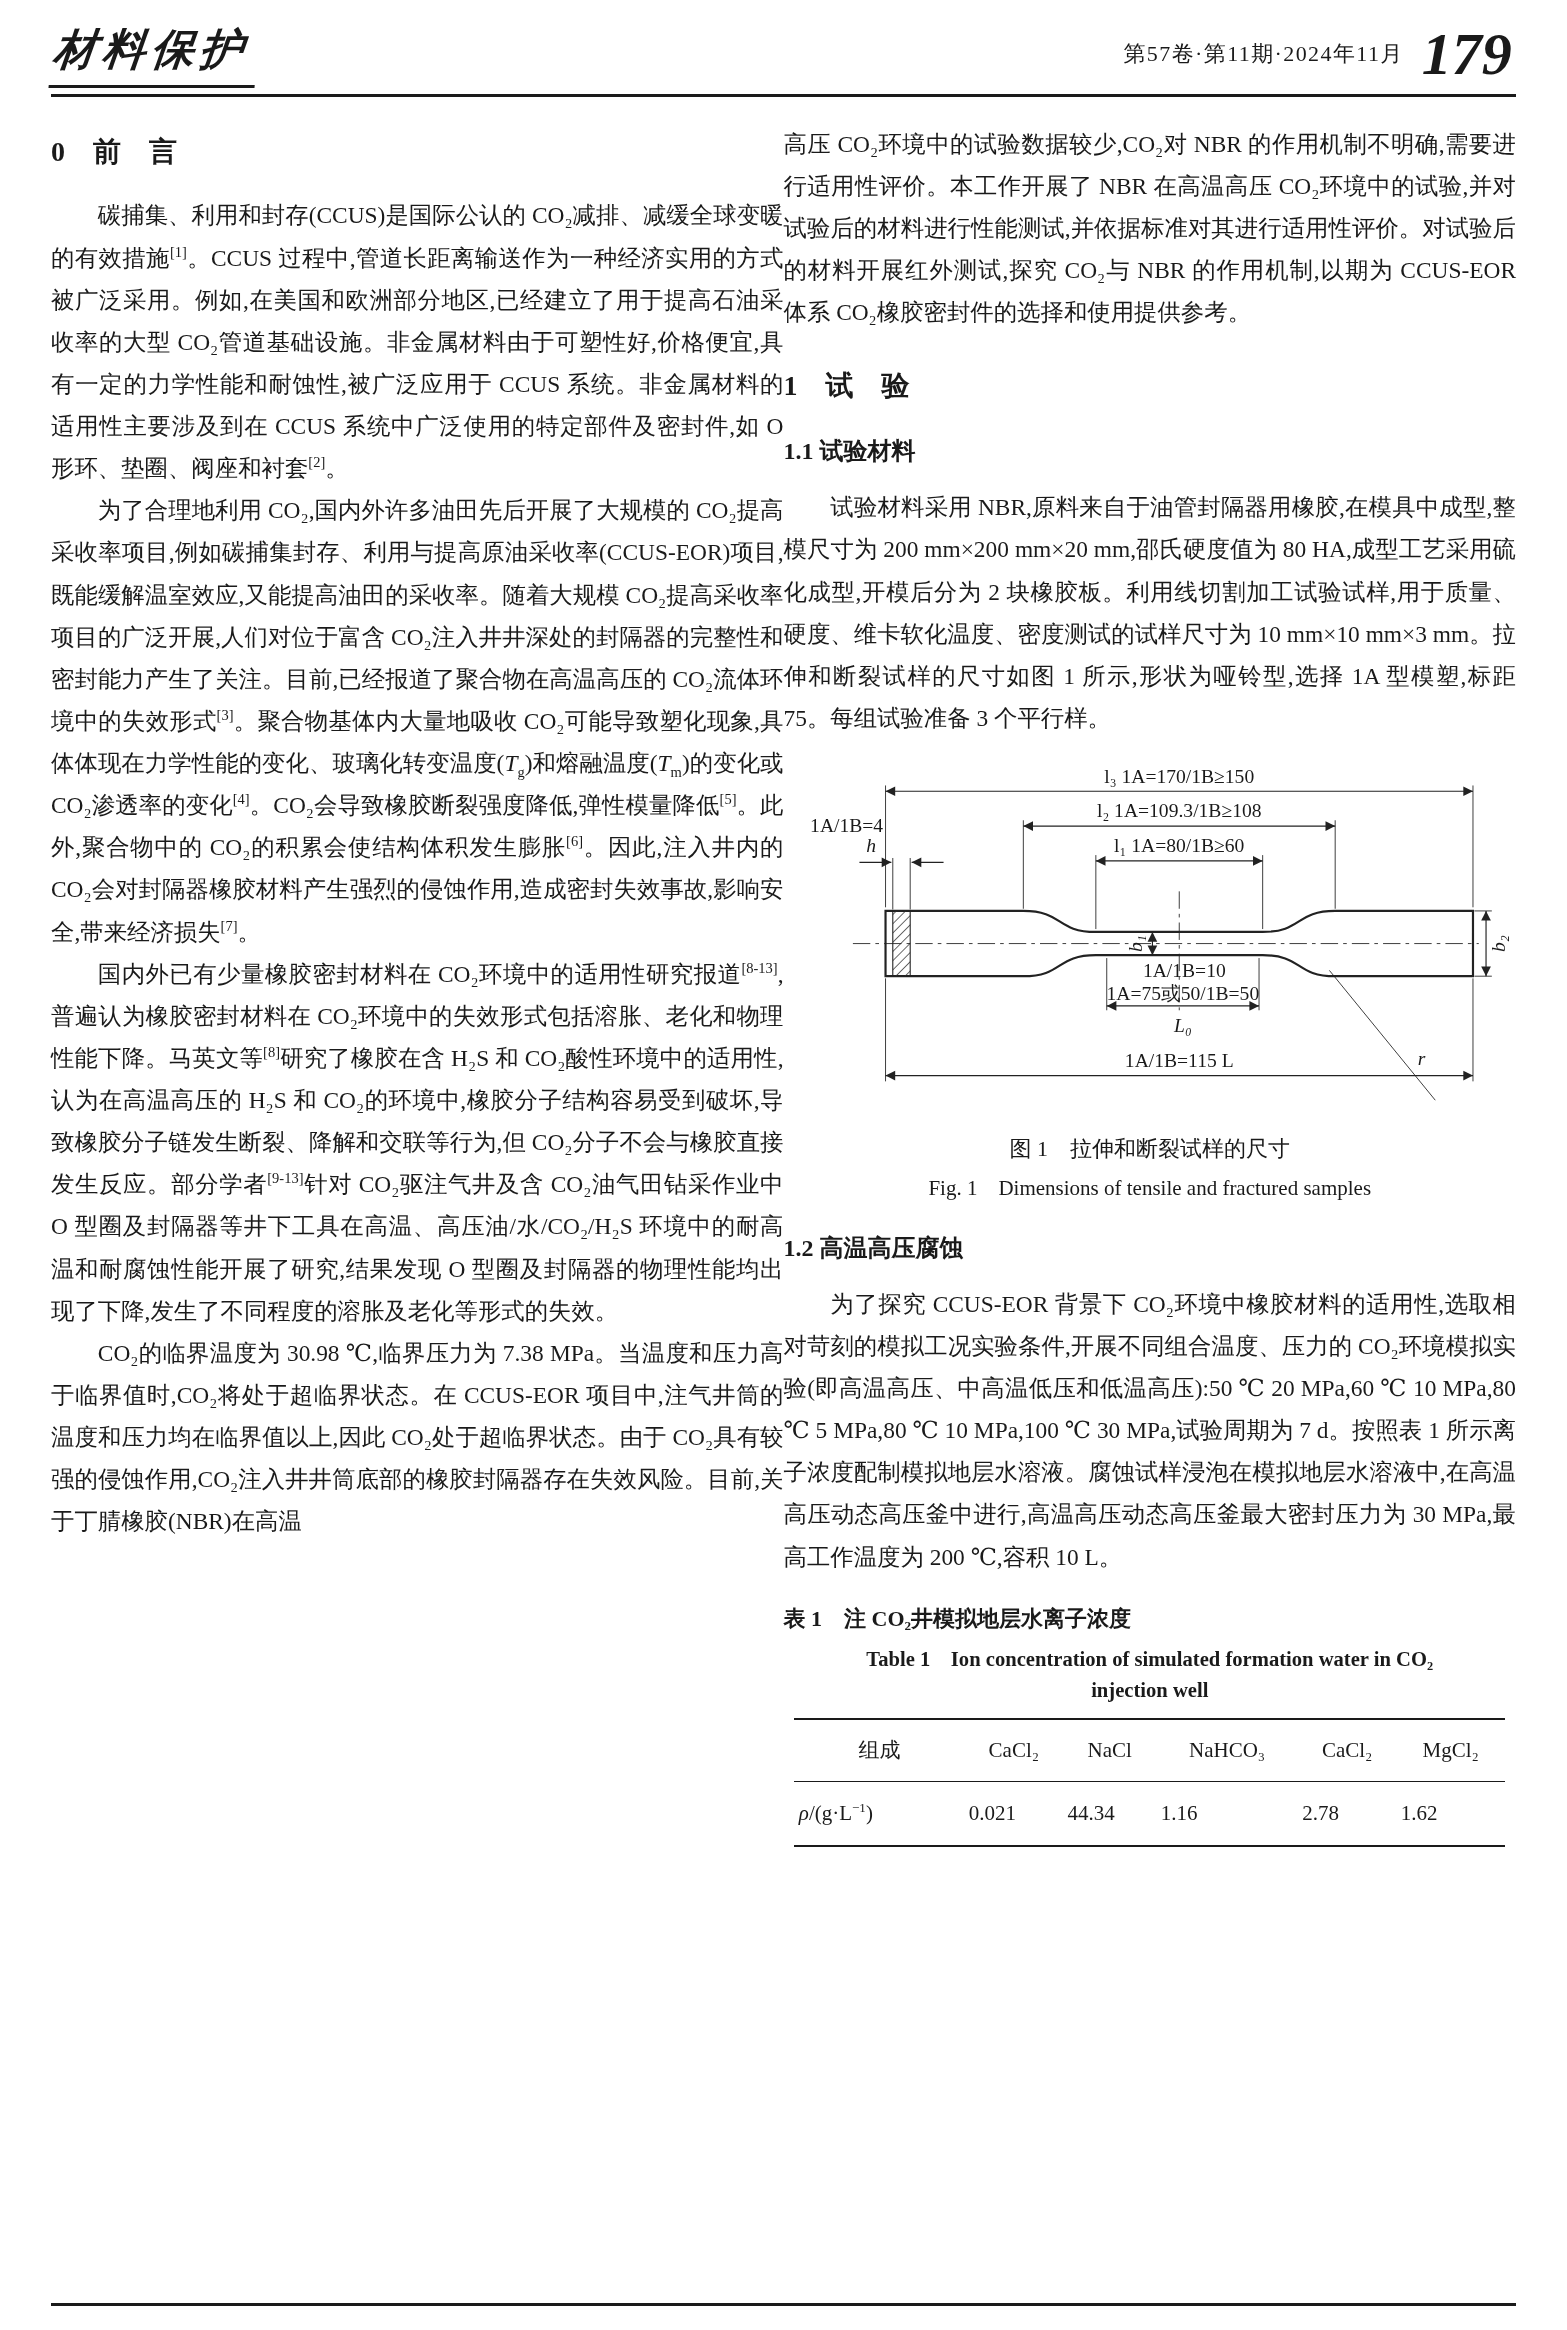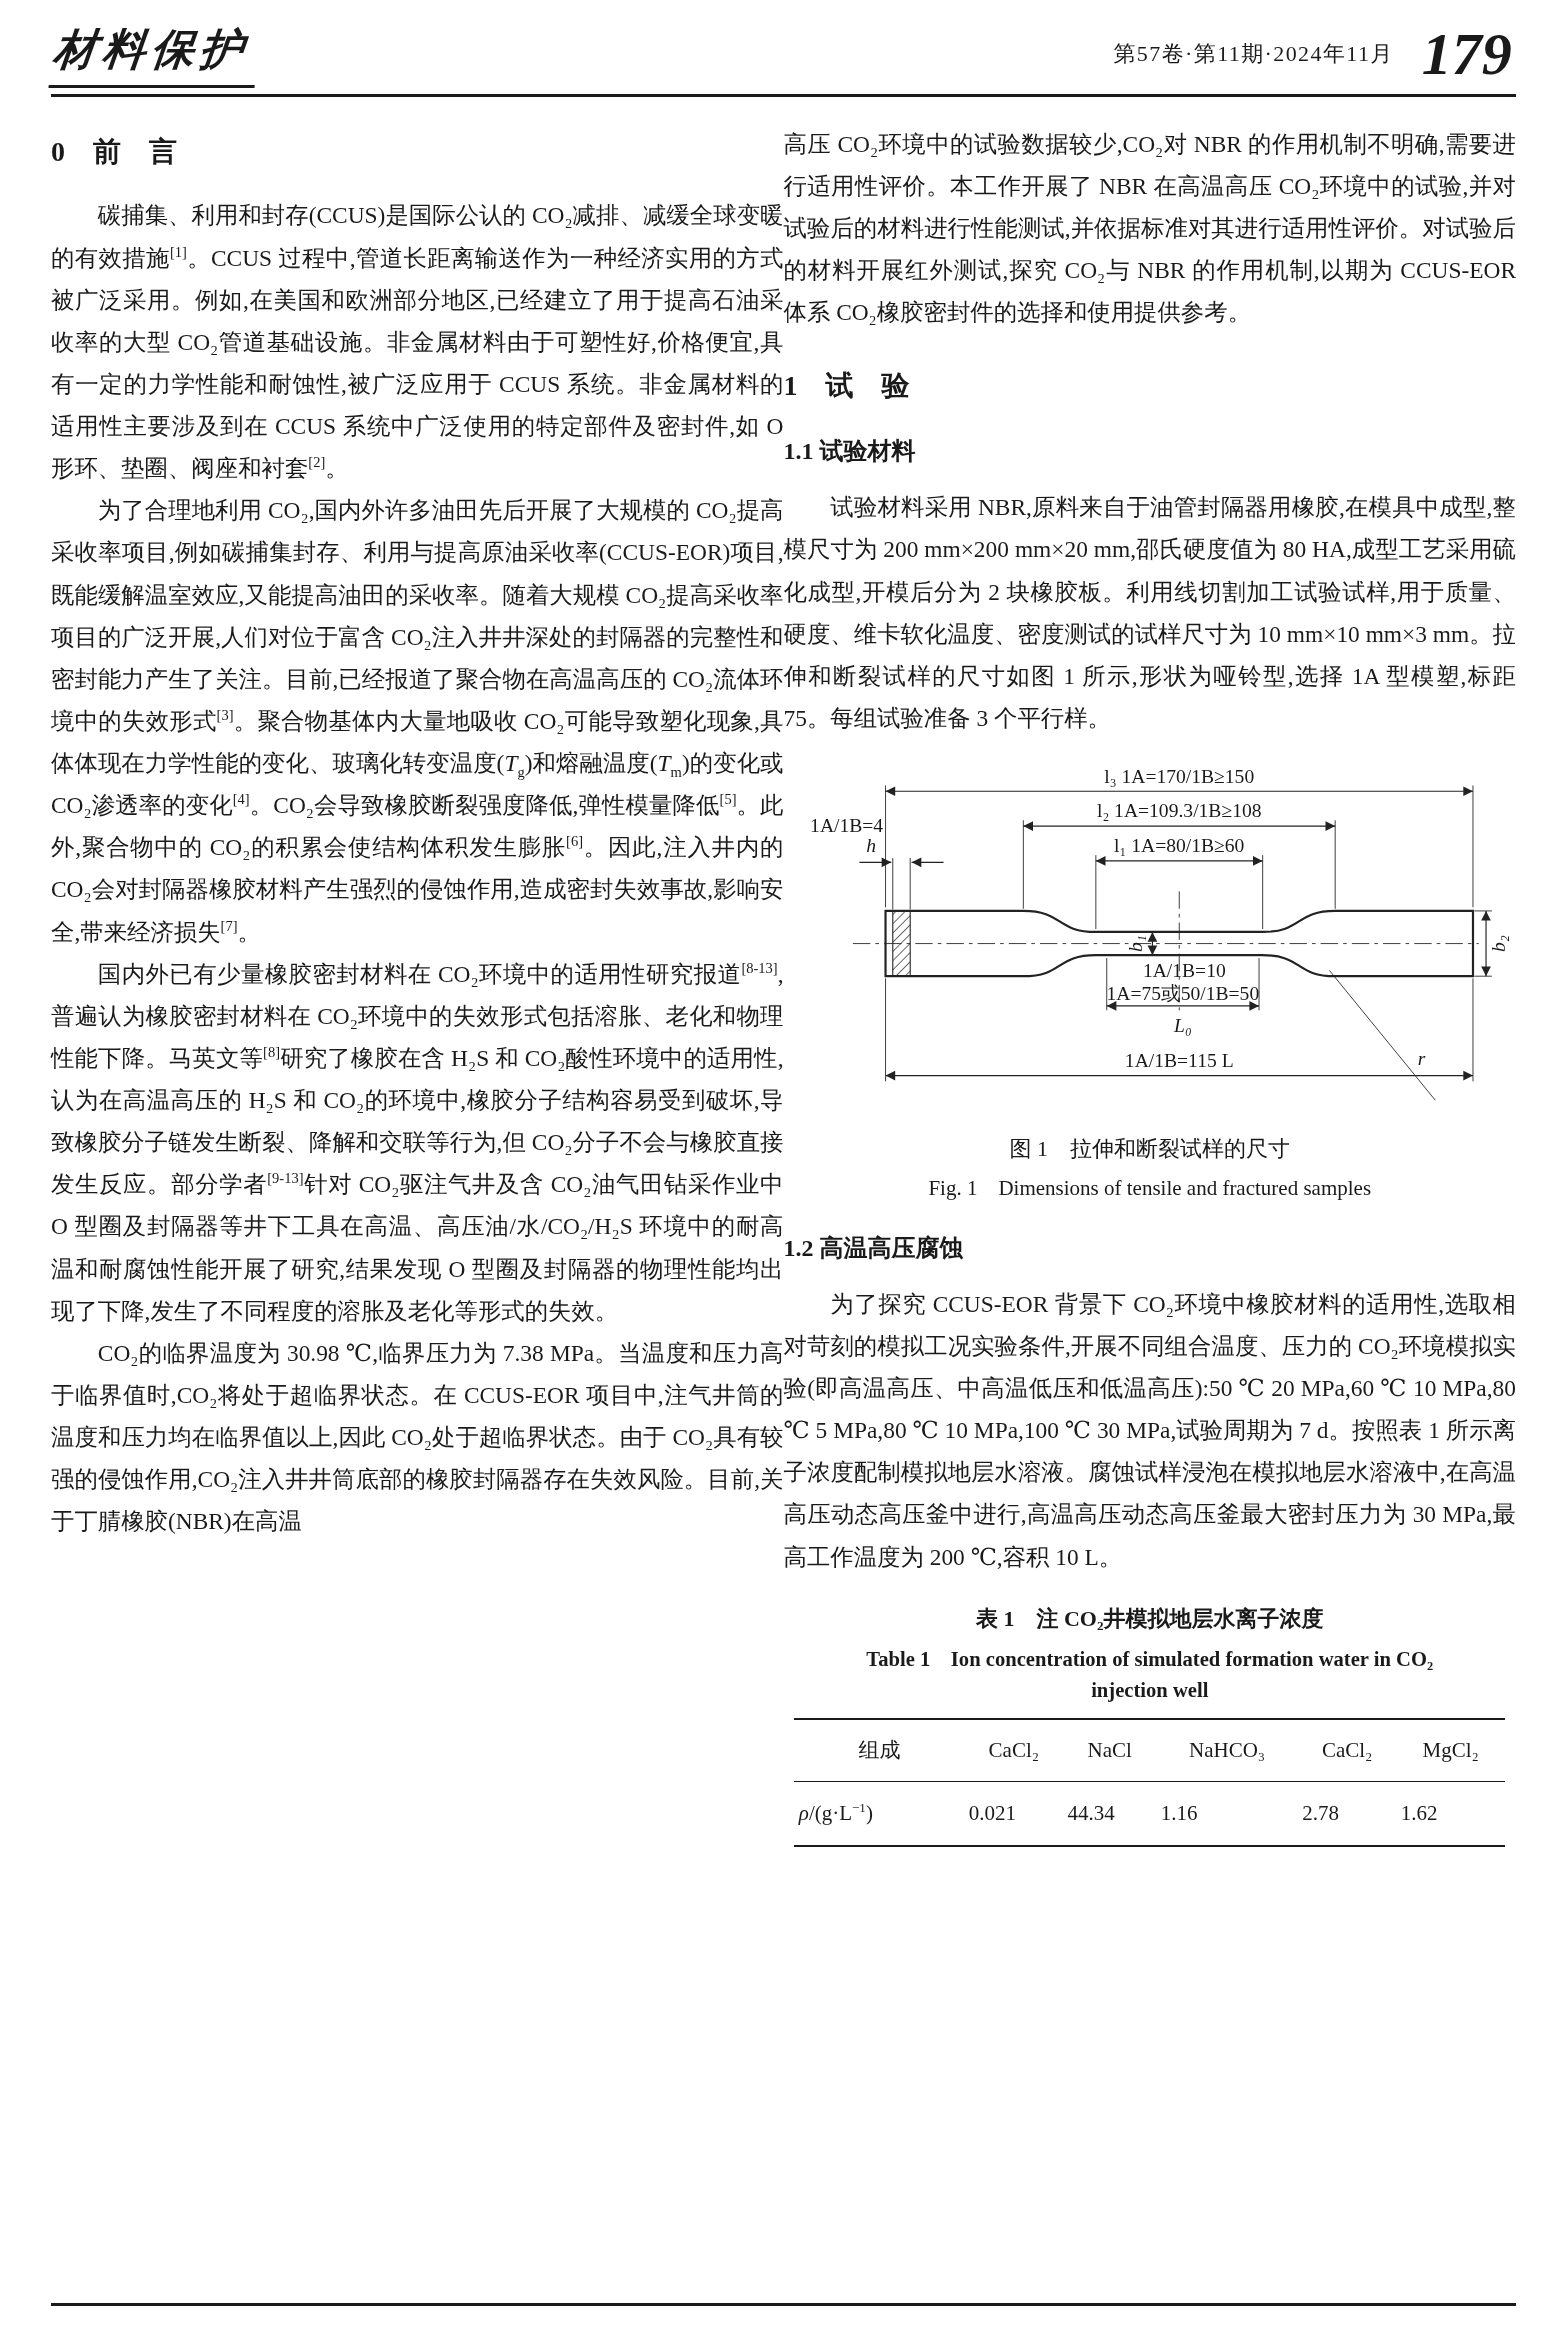--- a/index.html
+++ b/index.html
@@ -10,21 +10,21 @@
     color:#1a1a1a;
   }
   .page { width:1567px; min-height:2330px; padding:18.5px 51px 24px; display:flex; flex-direction:column; }
 
   
   .page-header { display:flex; justify-content:space-between; align-items:center; padding:1.4px 4.3px 5.7px 1.4px; }
   .logo {
     font-size:43px; font-weight:bold; font-style:italic; letter-spacing:5.7px;
     padding:1.4px 10px 5.7px 1.4px; border-bottom:3.5px solid #1a1a1a; transform:skewX(-6deg);
   }
-  .header-right { display:flex; align-items:center; gap:28px; }
+  .header-right { display:flex; align-items:center; gap:18px; }
   .issue { font-size:22px; letter-spacing:1.4px; }
   .pageno { font-size:60px; font-weight:bold; font-style:italic; line-height:1; }
   .top-rule, .bottom-rule { height:3.5px; background:#1a1a1a; }
   .bottom-rule { margin-top:auto; }
 
   
   .columns { display:flex; margin-top:25.6px; margin-bottom:25.6px; }
   .col { flex:1; min-width:0; font-size:23.4px; line-height:1.8; text-align:justify; }
   p.body { text-indent:2em; }
   p.noindent { text-indent:0; }
@@ -42,21 +42,21 @@
   .caption-en { font-size:21px; margin-top:1.4px; }
 
   svg text { font-family:"Liberation Serif","DejaVu Serif",serif; font-size:27px; fill:#1a1a1a; }
   svg text.it { font-style:italic; }
   .part { stroke:#222; stroke-width:3; fill:none; }
   .dim  { stroke:#222; stroke-width:1.6; fill:none; }
   .ext  { stroke:#222; stroke-width:1.2; fill:none; }
   .cl   { stroke:#222; stroke-width:1.2; fill:none; stroke-dasharray:24 7 5 7; }
 
   
-  .tbl-caption-zh { text-align:center; text-indent:0; font-weight:bold; font-size:22px; margin-top:21px; white-space:pre-wrap; }
+  .tbl-caption-zh { text-align:left; text-indent:0; font-weight:bold; font-size:22px; margin-top:21px; white-space:pre-wrap; }
   .tbl-caption-en { text-align:center; text-indent:0; font-weight:bold; font-size:20.6px; line-height:1.5; max-width:575px; margin:5.7px auto 12.8px; white-space:pre-wrap; }
   table.ions { width:97%; margin:0 auto; border-collapse:collapse; font-size:21px;
                border-top:2.8px solid #1a1a1a; border-bottom:2.8px solid #1a1a1a; }
   table.ions th { font-weight:normal; border-bottom:1.4px solid #1a1a1a; padding:11.4px 4.3px; text-align:center; }
   table.ions td { padding:12.8px 4.3px; text-align:left; }
   table.ions th:first-child, table.ions td:first-child { width:170px; }
 </style>
 </head>
 <body>
 

